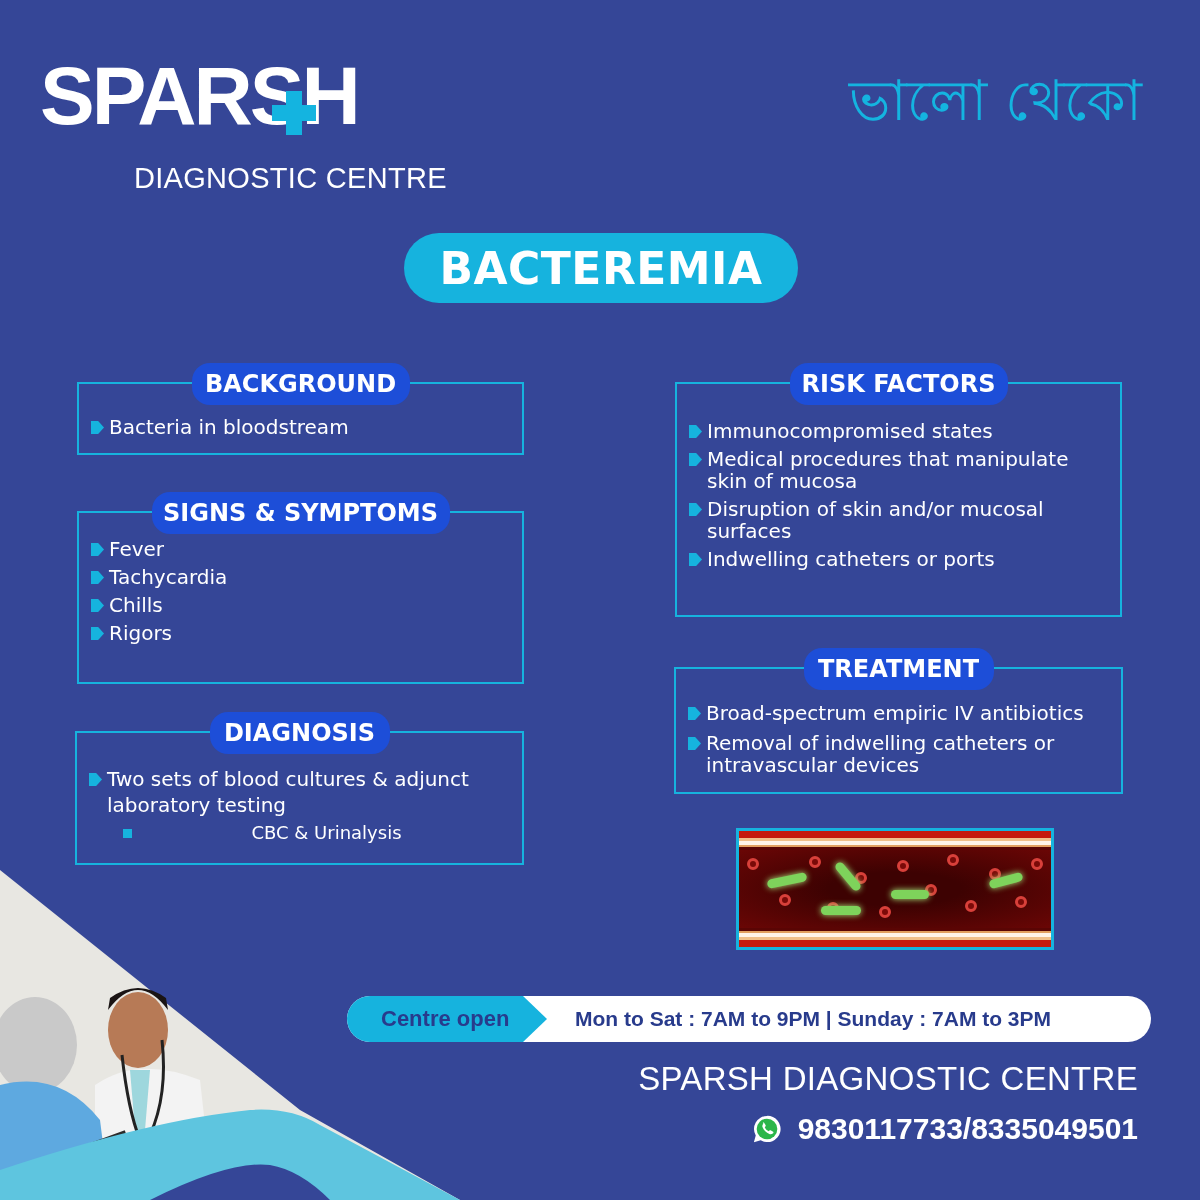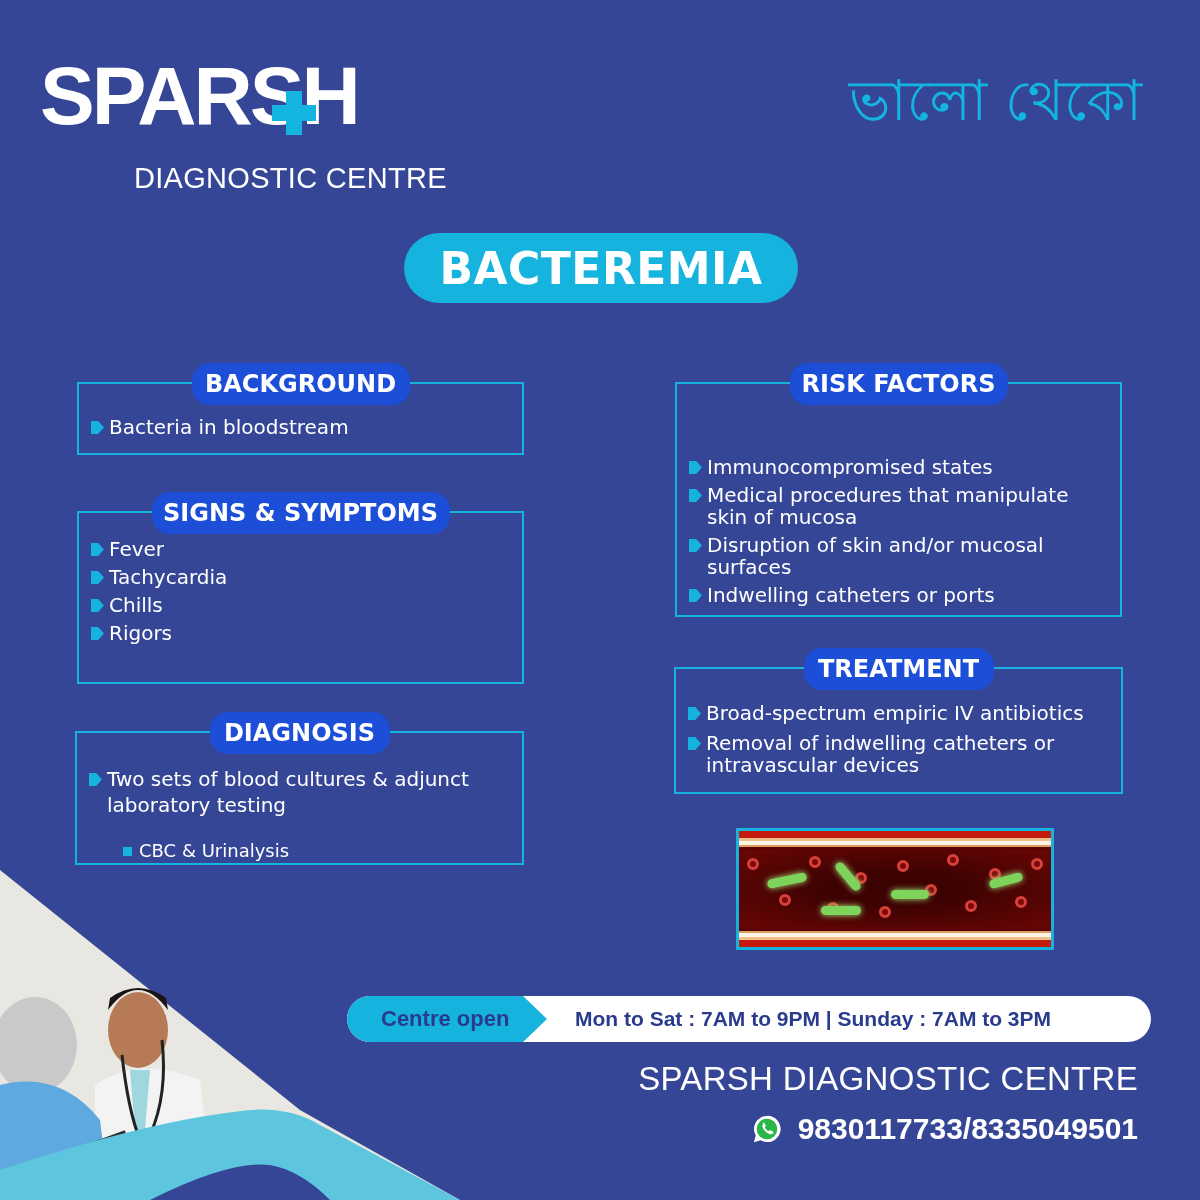--- a/index.html
+++ b/index.html
@@ -163,28 +163,28 @@
     <li class="item" style="margin-bottom:6px;"><span class="bullet"></span><span>Tachycardia</span></li>
     <li class="item" style="margin-bottom:6px;"><span class="bullet"></span><span>Chills</span></li>
     <li class="item" style="margin-bottom:6px;"><span class="bullet"></span><span>Rigors</span></li>
   </ul>
 </div>
 
 <div class="box" style="left:75px; top:731px; width:449px; height:134px;">
   <div class="box-label" style="width:180px;">DIAGNOSIS</div>
   <ul class="items" style="top:33px;">
     <li class="item" style="line-height:26px;"><span class="bullet" style="top:7px;"></span><span>Two sets of blood cultures &amp; adjunct laboratory testing</span></li>
-    <li class="sub-item" style="margin-top:20px;"><span class="sq-bullet"></span><span>CBC &amp; Urinalysis</span></li>
+    <li class="sub-item" style="margin-top:2px;text-align:center;"><span class="sq-bullet"></span><span>CBC &amp; Urinalysis</span></li>
   </ul>
 </div>
 
 <div class="box" style="left:675px; top:382px; width:447px; height:235px;">
   <div class="box-label" style="width:218px;">RISK FACTORS</div>
   <ul class="items" style="top:36px;">
-    <li class="item" style="margin-bottom:6px;margin-top:36px;"><span class="bullet"></span><span>Immunocompromised states</span></li>
+    <li class="item" style="margin-bottom:6px;"><span class="bullet"></span><span>Immunocompromised states</span></li>
     <li class="item" style="margin-bottom:6px;"><span class="bullet"></span><span>Medical procedures that manipulate skin of mucosa</span></li>
     <li class="item" style="margin-bottom:6px;"><span class="bullet"></span><span>Disruption of skin and/or mucosal surfaces</span></li>
     <li class="item"><span class="bullet"></span><span>Indwelling catheters or ports</span></li>
   </ul>
 </div>
 
 <div class="box" style="left:674px; top:667px; width:449px; height:127px;">
   <div class="box-label" style="width:190px;">TREATMENT</div>
   <ul class="items" style="top:33px;">
     <li class="item" style="margin-bottom:8px;"><span class="bullet"></span><span>Broad-spectrum empiric IV antibiotics</span></li>

